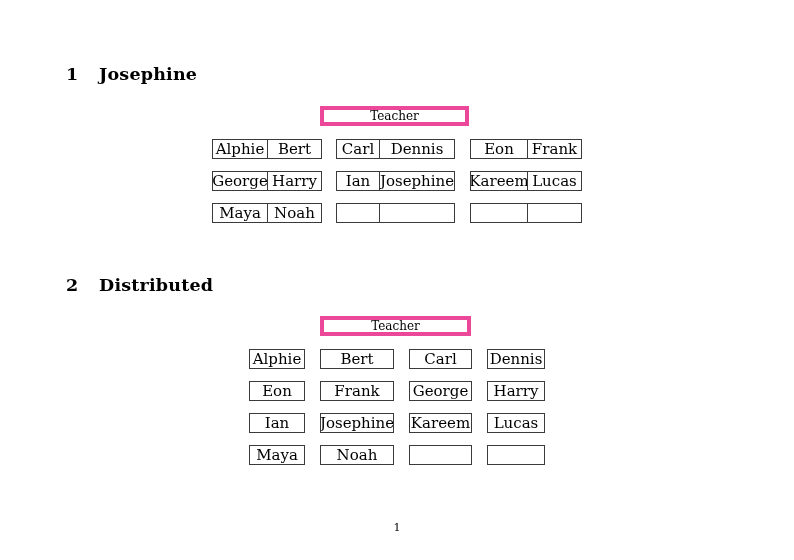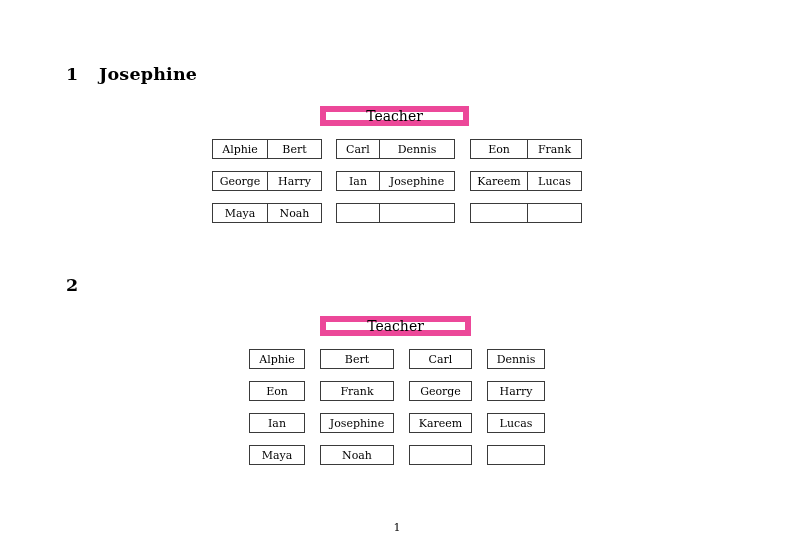--- a/index.html
+++ b/index.html
@@ -42,46 +42,46 @@
     height: 20px;
     display: flex;
     align-items: stretch;
   }
   .cell {
     border: 1px solid #3a3a3a;
     box-sizing: border-box;
     display: flex;
     align-items: center;
     justify-content: center;
-    font-size: 11px;
+    font-size: 15px;
     line-height: 1;
     background: #ffffff;
     white-space: nowrap;
     overflow: hidden;
   }
   
   .pair .cell + .cell {
     border-left-width: 1px;
     margin-left: -1px;
   }
 
   
   .teacher-row {
     position: absolute;
     height: 20px;
   }
   .teacher-cell {
     width: 100%;
     height: 100%;
-    border: 6px solid #ec4899;
+    border: 4px solid #ec4899;
     box-sizing: border-box;
     display: flex;
     align-items: center;
     justify-content: center;
-    font-size: 14px;
+    font-size: 12px;
     background: #ffffff;
   }
 
   
   .page-number {
     position: absolute;
     left: 0;
     right: 0;
     text-align: center;
     font-size: 11.2px;
@@ -135,20 +135,21 @@
     <div class="cell" style="width:58px;">Kareem</div>
     <div class="cell" style="width:55px;">Lucas</div>
   </div>
   <div class="box-row pair" style="left:470px; top:203px; width:112px;">
     <div class="cell" style="width:58px;"></div>
     <div class="cell" style="width:55px;"></div>
   </div>
 
   <div class="section-heading" style="left:66px; top:275px;">
     <span class="sec-num">2</span>
+    <span class="sec-title">Distributed</span>
   </div>
 
   <div class="teacher-row" style="left:320px; top:316px; width:151px;">
     <div class="teacher-cell">Teacher</div>
   </div>
 
   <div class="box-row" style="left:249px; top:349px; width:56px;">
     <div class="cell" style="width:100%;">Alphie</div>
   </div>
   <div class="box-row" style="left:320px; top:349px; width:74px;">

